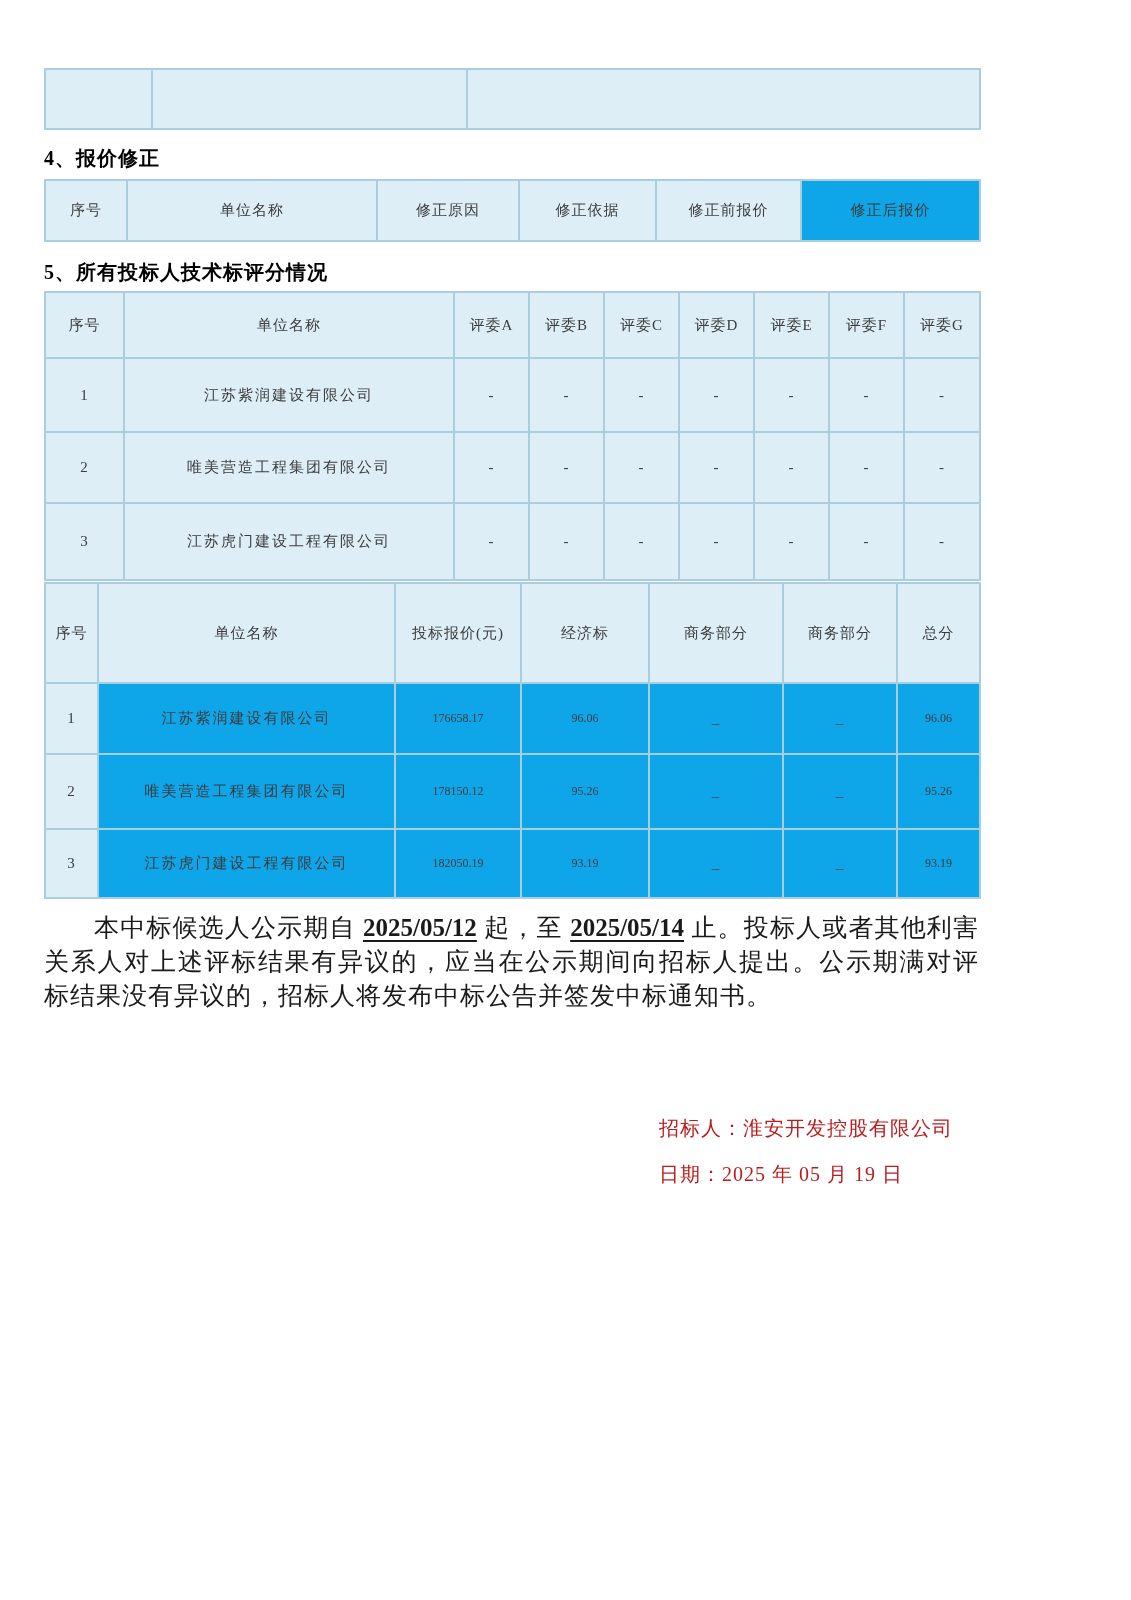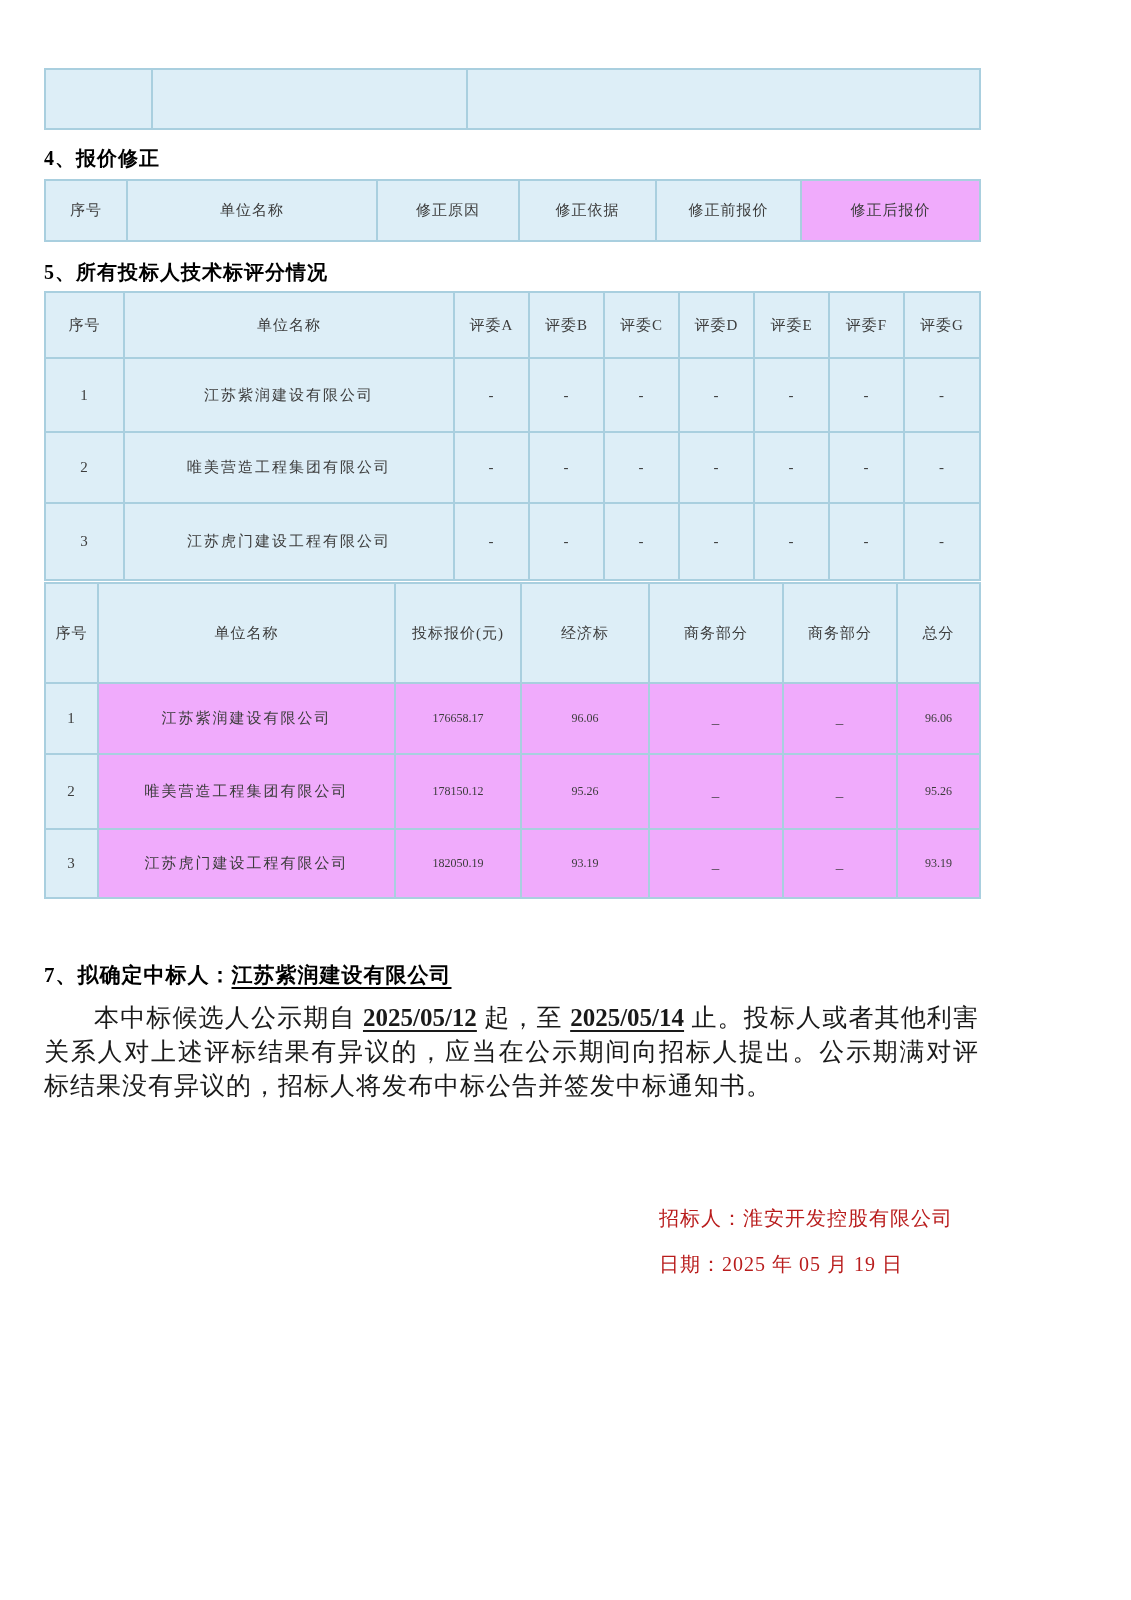--- a/index.html
+++ b/index.html
@@ -18,21 +18,21 @@
   }
   .page{padding-left:44px;width:1032px;}
   table{border-collapse:collapse;table-layout:fixed;width:935px;}
   td{
     border:2px solid var(--border-blue);
     background:var(--cell-blue);
     text-align:center;vertical-align:middle;
     font-size:15px;color:var(--table-text);
     letter-spacing:1px;overflow:hidden;
   }
-  td.white{background:#f0abfc;}
+  td.white{background:#0ea5e9;}
   .name{letter-spacing:2px;}
   .num{letter-spacing:0;font-size:12px;}
   .dash-low{display:inline-block;transform:translateY(5px);}
   .heading{
     font-size:20px;line-height:28px;font-weight:700;
     color:var(--heading-text);letter-spacing:1px;
   }
   
   .partial-table{margin-top:68px;}
   .partial-table td{height:60px;}
@@ -222,23 +222,20 @@
       <td class="white name">江苏虎门建设工程有限公司</td>
       <td class="white num">182050.19</td>
       <td class="white num">93.19</td>
       <td class="white"><span class="dash-low">–</span></td>
       <td class="white"><span class="dash-low">–</span></td>
       <td class="white num">93.19</td>
     </tr>
   </tbody>
     </table>
 
-  <div class="heading" id="h7">
-    <span>7、拟确定中标人：</span><span class="winner">江苏紫润建设有限公司</span>
-  </div>
 
   <div class="notice">
     <span>本中标候选人公示期自 </span><span class="date">2025/05/12</span><span> 起，至 </span><span class="date">2025/05/14</span><span> 止。投标人或者其他利害关系人对上述评标结果有异议的，应当在公示期间向招标人提出。公示期满对评标结果没有异议的，招标人将发布中标公告并签发中标通知书。</span>
   </div>
 
   <div class="footer">
     <div>招标人：淮安开发控股有限公司</div>
     <div>日期：2025 年 05 月 19 日</div>
   </div>
 

